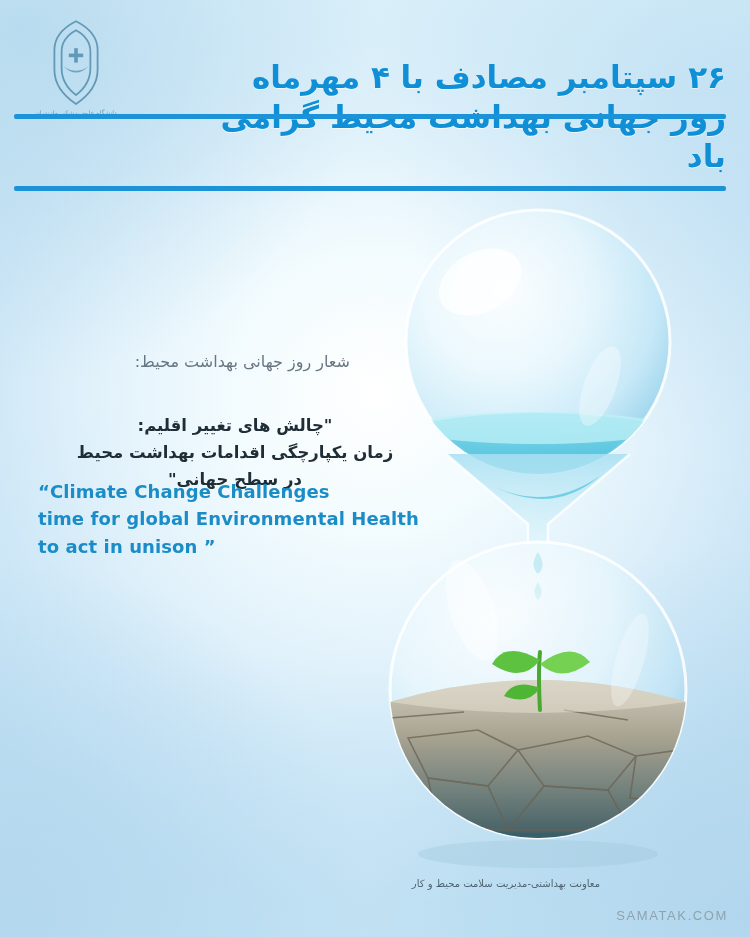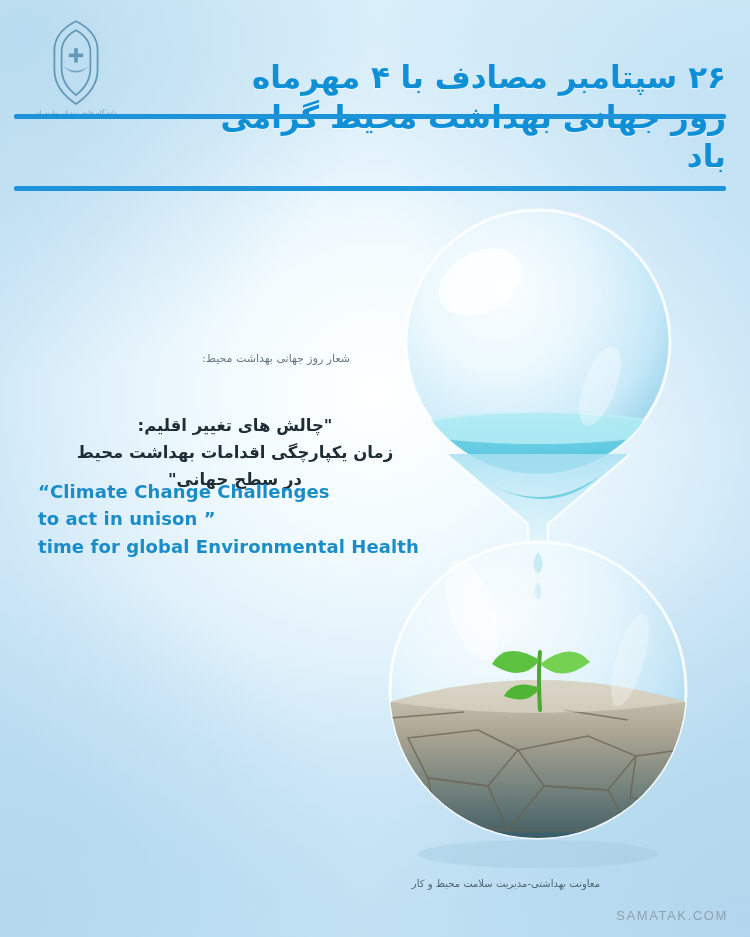--- a/index.html
+++ b/index.html
@@ -74,21 +74,21 @@
   .rule-1 { right: 24px; top: 114px; width: 712px; }
   .rule-2 { right: 24px; top: 186px; width: 712px; }
 
   
   .slogan-caption {
     position: absolute;
     right: 400px;
     top: 352px;
     direction: rtl;
     color: #5f6f7b;
-    font-size: 11px;
+    font-size: 16px;
     letter-spacing: 1px;
     opacity: 0.95;
   }
 
   
   .slogan-fa {
     position: absolute;
     right: 350px;
     top: 412px;
     width: 330px;
@@ -265,19 +265,19 @@
 
   <div class="slogan-caption">شعار روز جهانی بهداشت محیط:</div>
 
   <div class="slogan-fa">
     <div>"چالش های تغییر اقلیم:</div>
     <div>زمان یکپارچگی اقدامات بهداشت محیط در سطح جهانی"</div>
   </div>
 
   <div class="slogan-en">
     <div>“Climate Change Challenges</div>
+    <div>time for global Environmental Health</div>
     <div>to act in unison ”</div>
-    <div>time for global Environmental Health</div>
   </div>
 
   <div class="footer-credit">معاونت بهداشتی-مدیریت سلامت محیط و کار</div>
   <div class="watermark">SAMATAK.COM</div>
 </div>
 
 </body></html>

